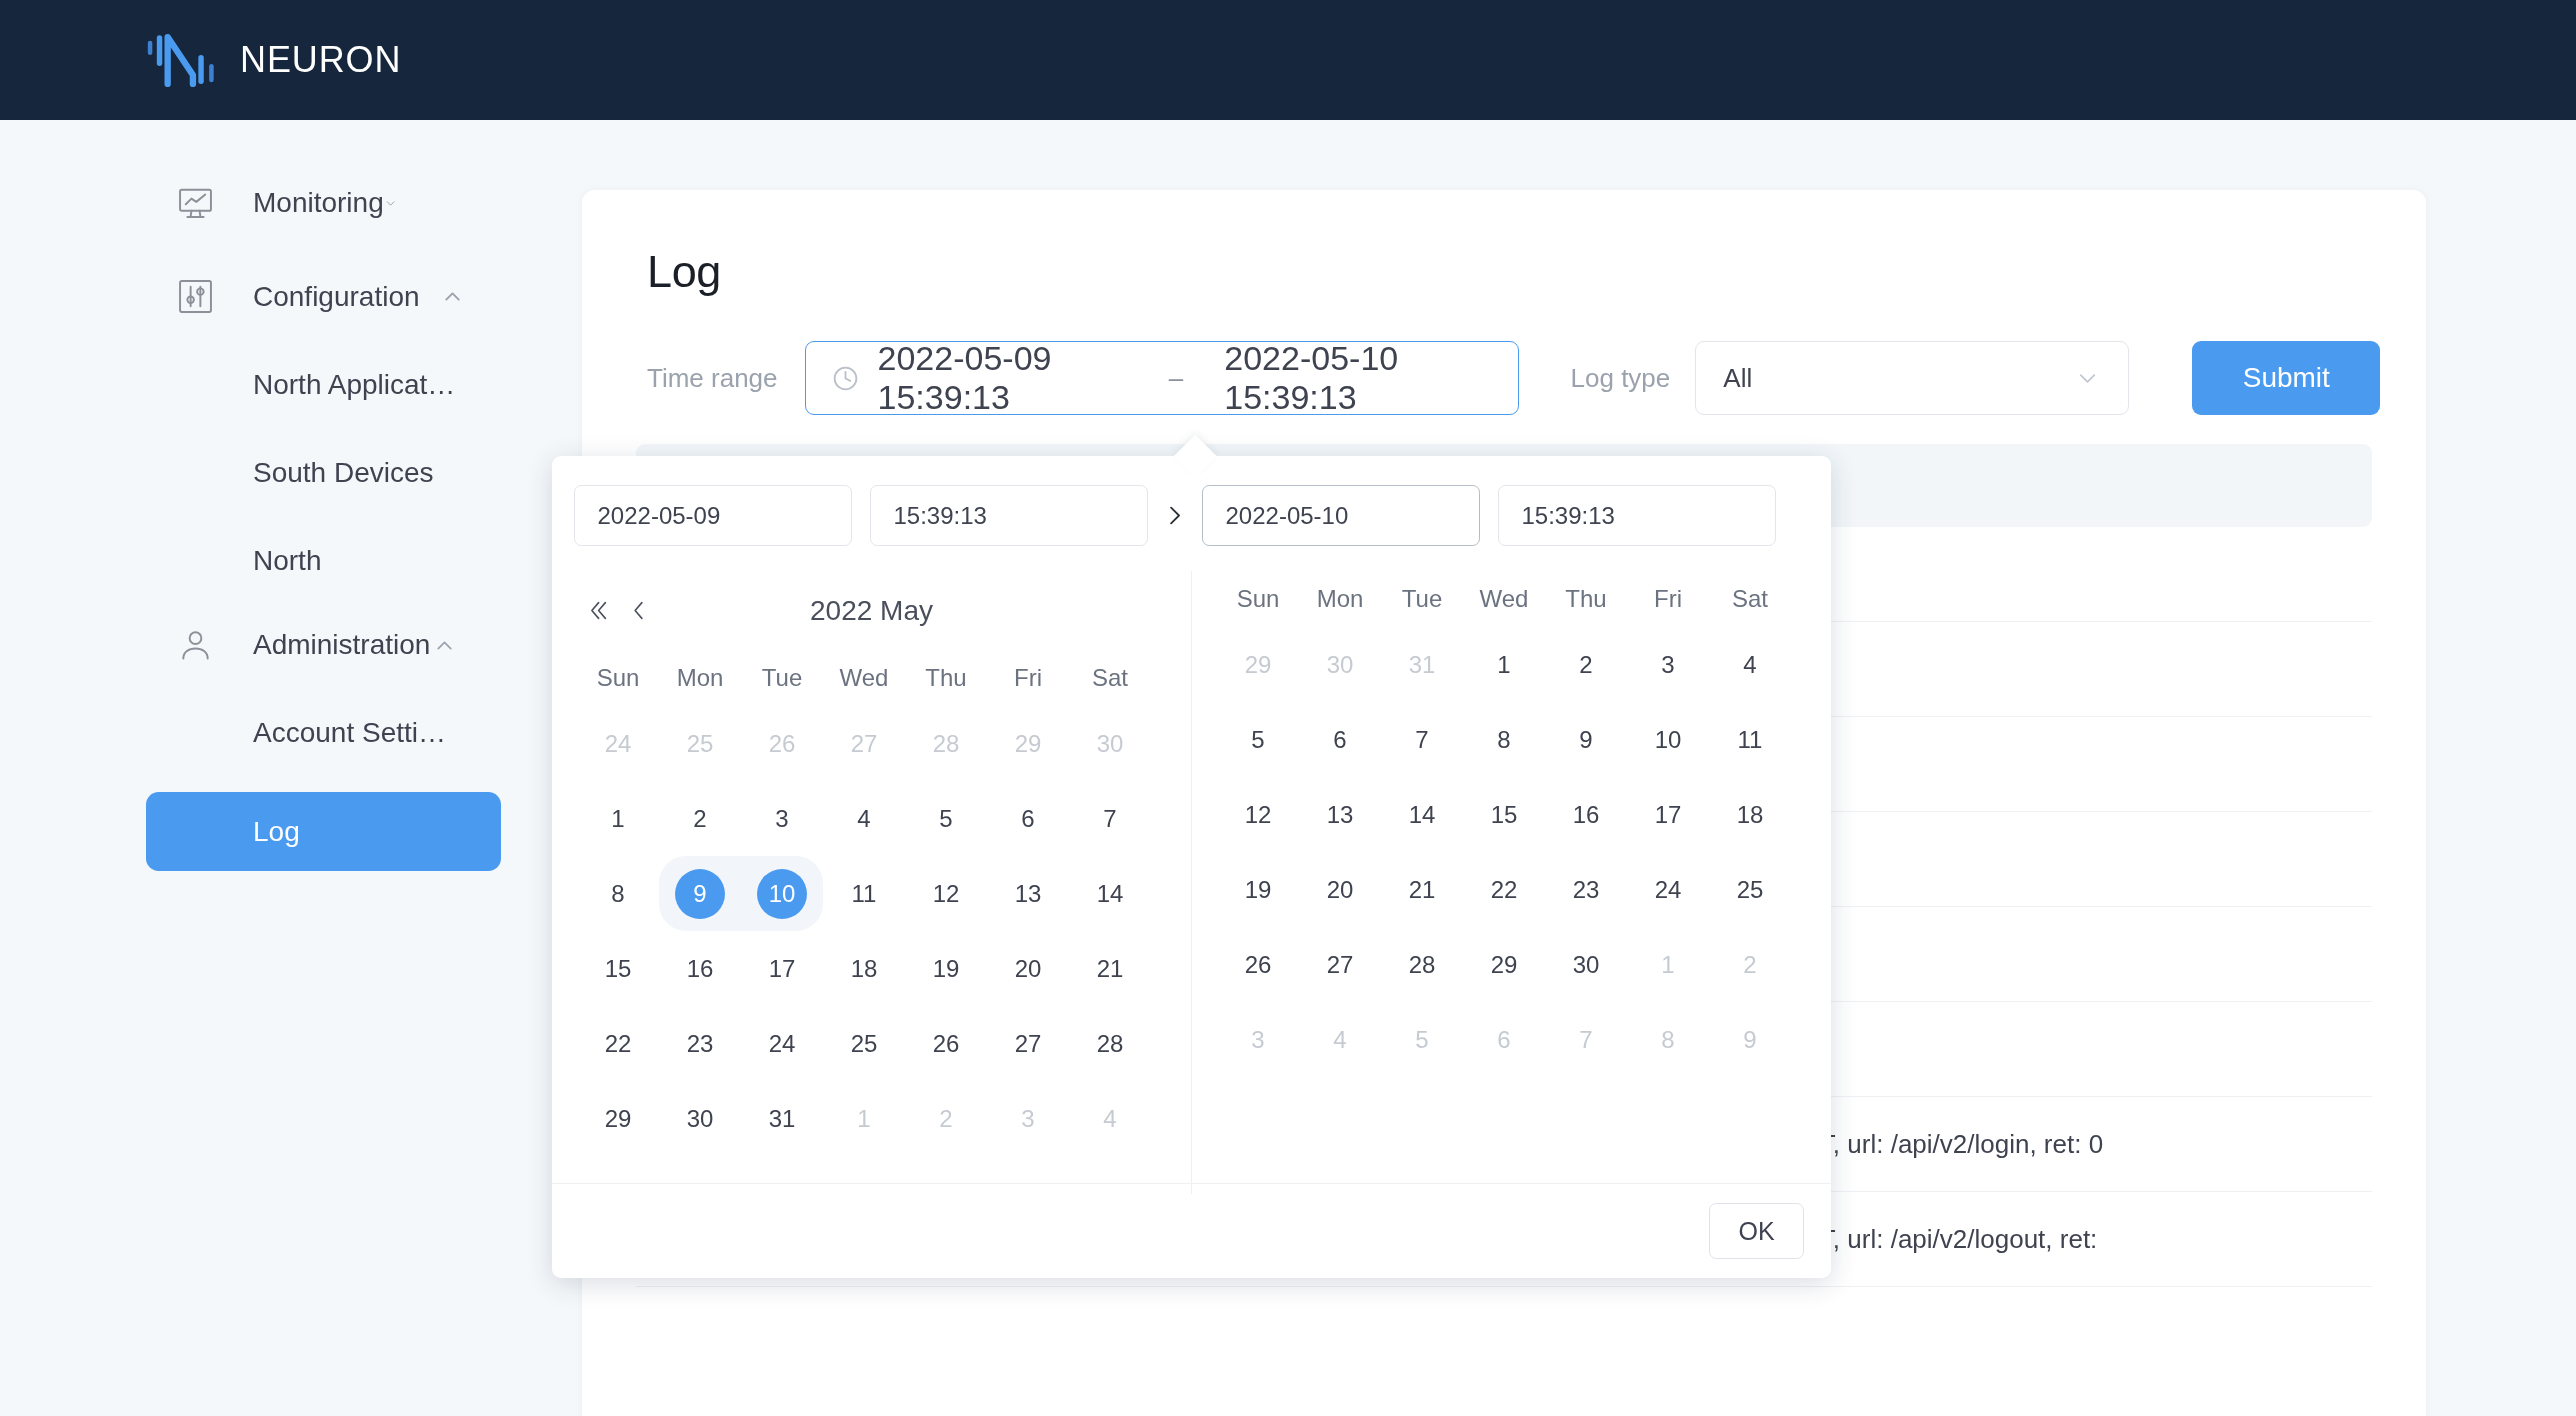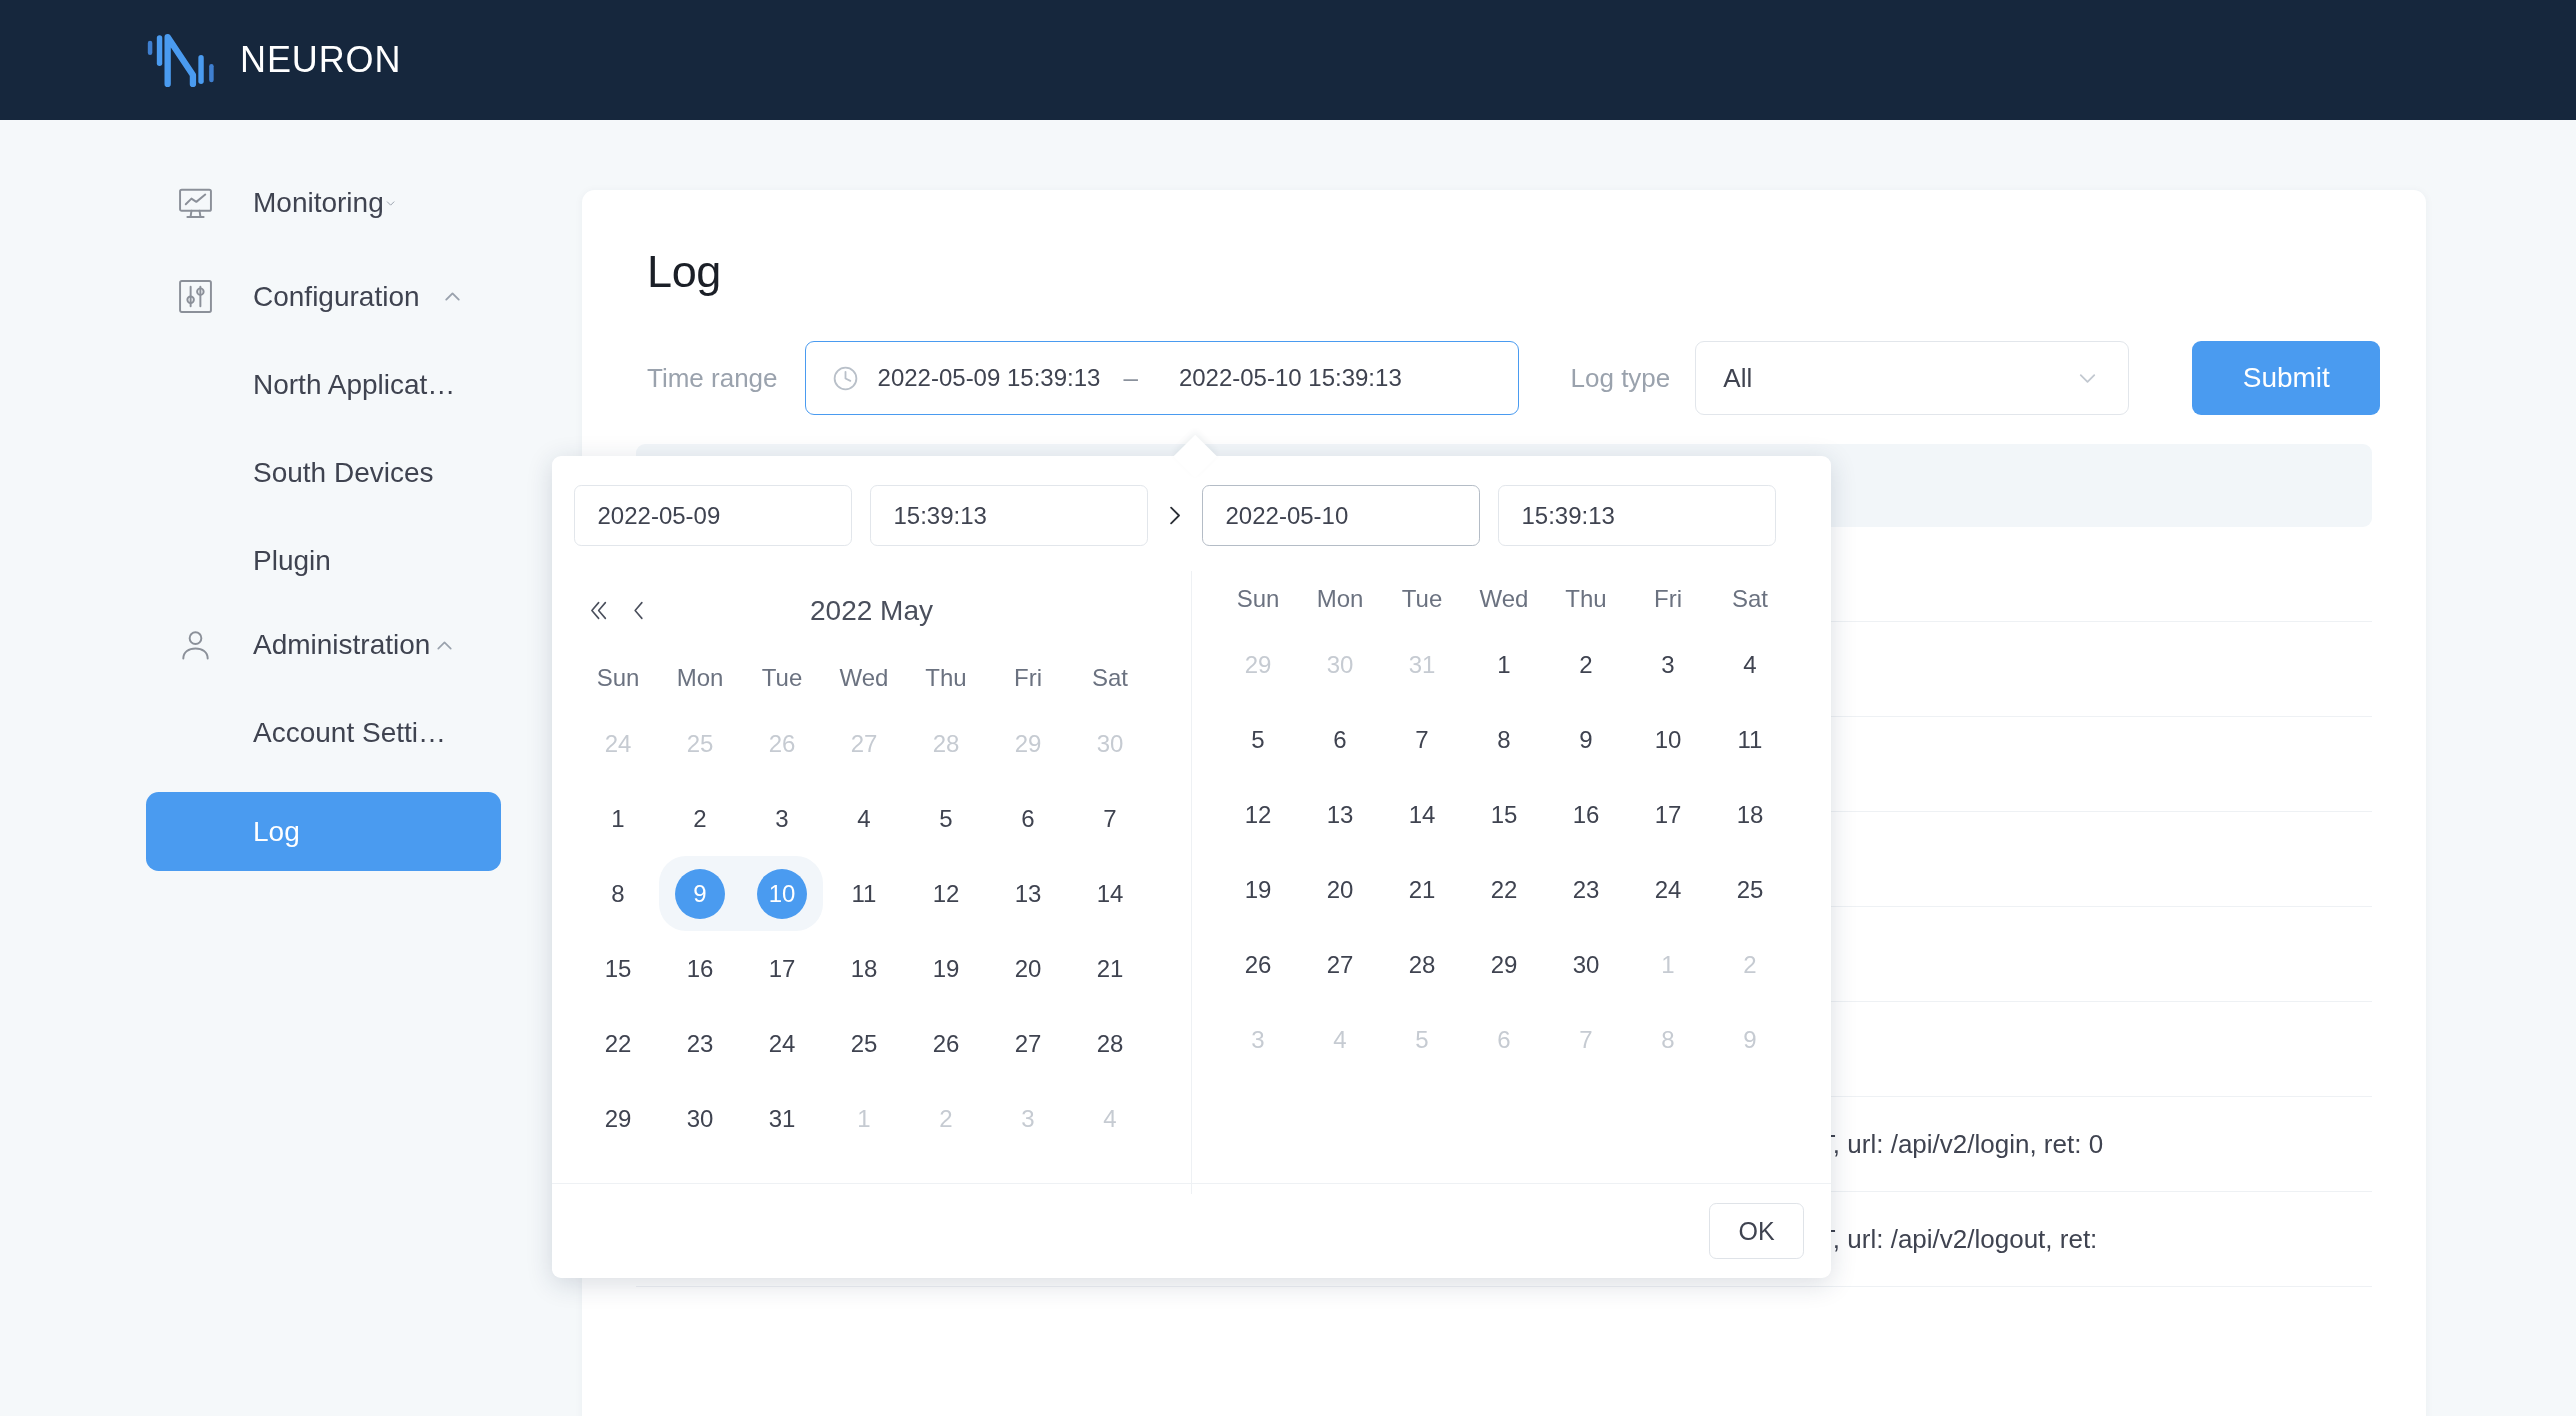--- a/index.html
+++ b/index.html
@@ -86,21 +86,21 @@
   }
   .field-label { font-size: 26px; color: #9aa2ad; }
   .range-box {
     margin-left: 27px;
     width: 714px; height: 74px;
     border: 1.8px solid #4a9bf0; border-radius: 9px;
     display: flex; align-items: center;
     padding: 0 25px; background: #fff;
   }
   .clock-icon { width: 29px; height: 29px; flex: 0 0 auto; }
-  .range-val { font-size: 24px; color: #3f4350; margin-left: 18px; }
+  .range-val { font-size: 34px; color: #3f4350; margin-left: 18px; }
   .range-dash { font-size: 26px; color: #8a919c; margin: 0 23px; }
   .logtype-label { margin-left: 52px; font-size: 26px; color: #9aa2ad; }
   .select-box {
     margin-left: 25px; width: 434px; height: 74px;
     border: 1.8px solid #e2e6eb; border-radius: 9px;
     display: flex; align-items: center; padding: 0 27px;
     background: #fff;
   }
   .select-val { font-size: 26px; color: #3f4350; }
   .select-caret { margin-left: auto; width: 27px; height: 27px; }
@@ -244,21 +244,21 @@
     </svg>
   </div>
 
   <div class="nav-sub">
     <span>North Applicat…</span>
   </div>
   <div class="nav-sub">
     <span>South Devices</span>
   </div>
   <div class="nav-sub">
-    <span>Plugin</span>
+    <span>North</span>
   </div>
 
   <div class="nav-group" style="margin-top:12.6px">
     <svg class="nav-icon" viewBox="0 0 24 24">
       <circle cx="12" cy="7.5" r="3.6" fill="none" stroke="#8b9099" stroke-width="1.2"></circle>
       <path d="M4.5 20c0-4 3.4-6.2 7.5-6.2s7.5 2.2 7.5 6.2" fill="none" stroke="#8b9099" stroke-width="1.2" stroke-linecap="round"></path>
     </svg>
     <span class="nav-label">Administration</span>
     <svg class="nav-caret" style="margin-left:1.8px" viewBox="0 0 24 24">
       <path d="M6 15 L12 9 L18 15" fill="none" stroke="#9aa2ad" stroke-width="1.6" stroke-linecap="round" stroke-linejoin="round"></path>

